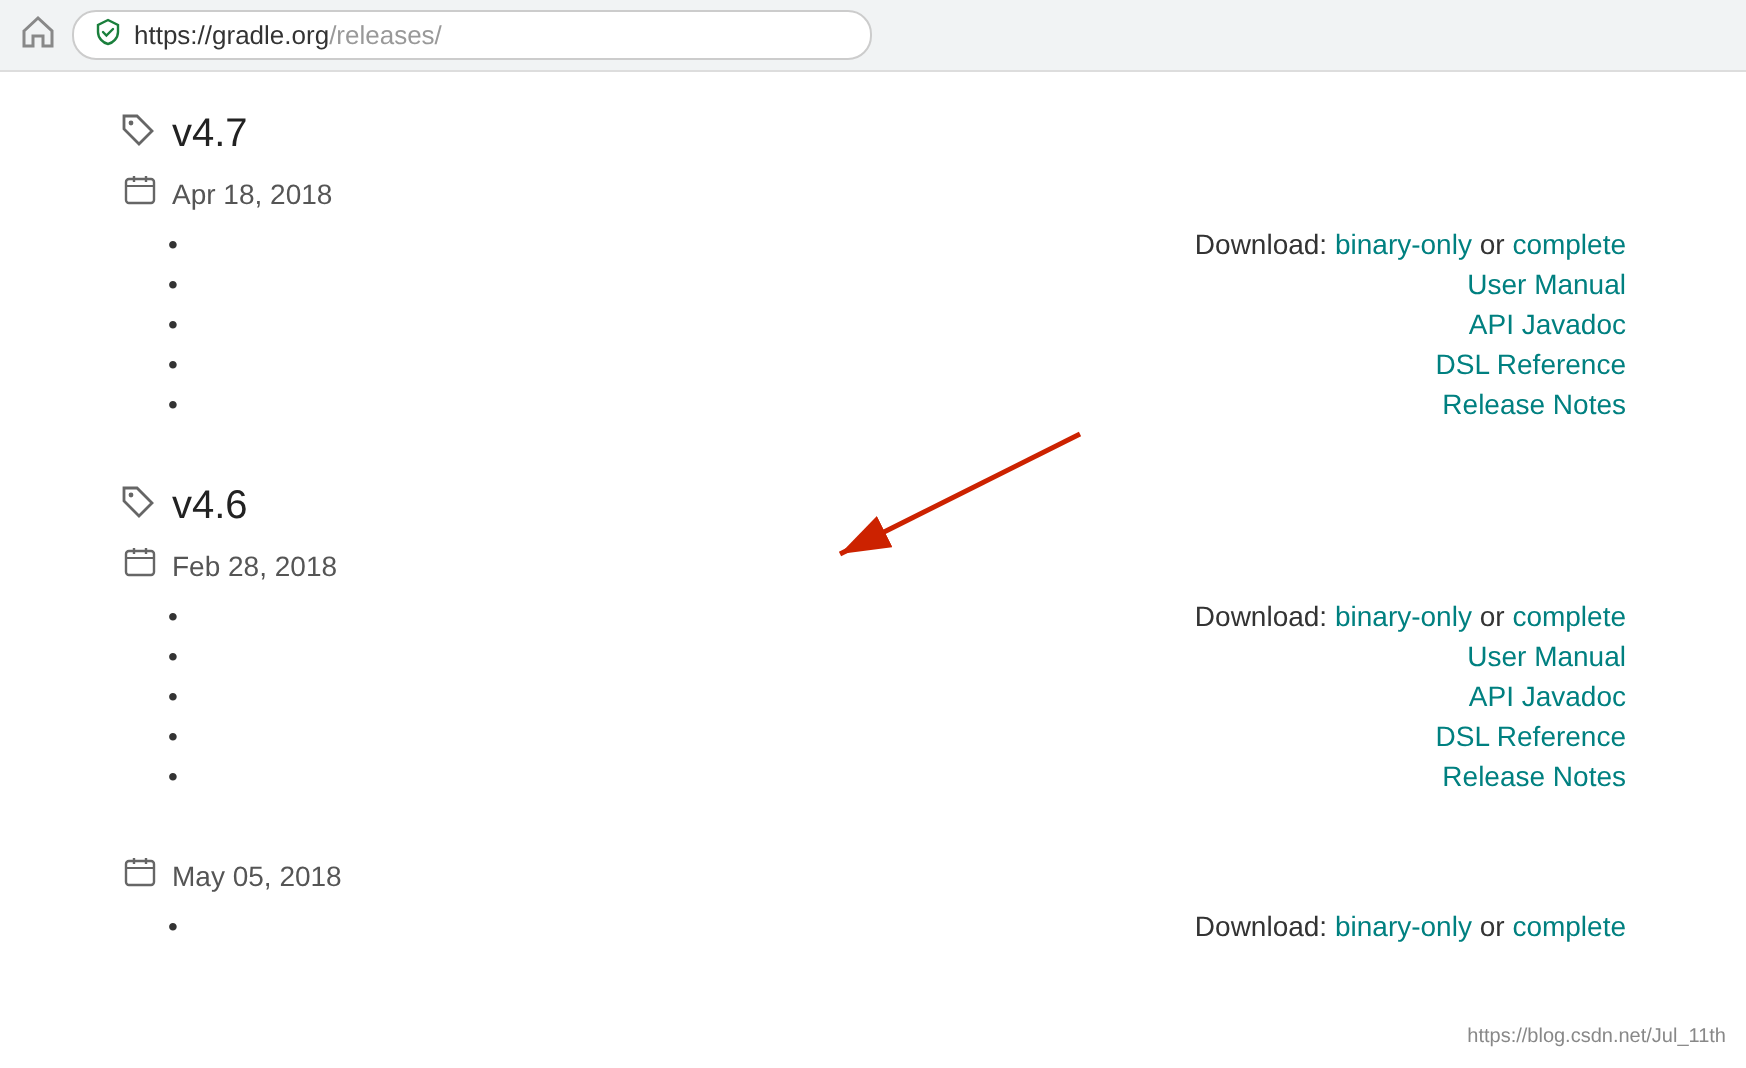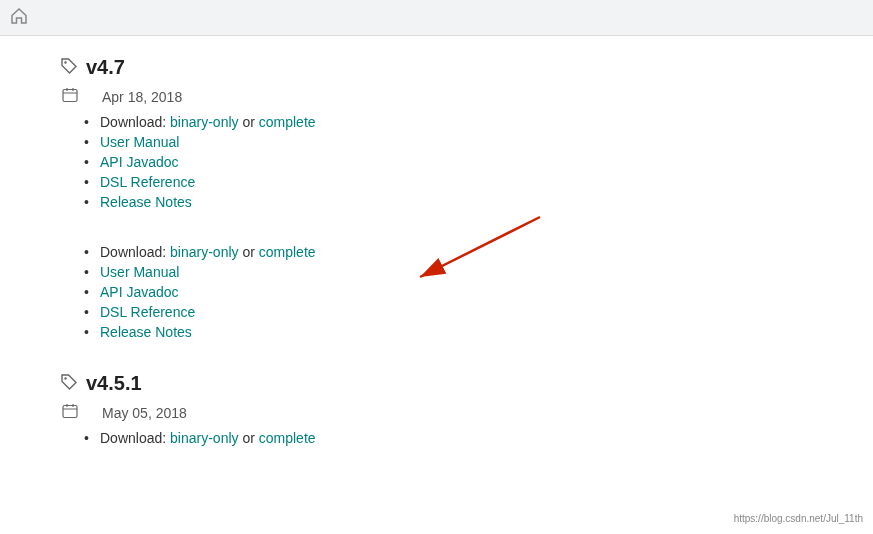--- a/index.html
+++ b/index.html
@@ -60,45 +60,46 @@
       margin-bottom: 8px;
     }
 
     .version-tag-icon {
       color: #666;
       font-size: 16px;
     }
 
     .version-label {
       font-size: 20px;
-      font-weight: bold;
+      font-weight: normal;
       color: #222;
     }
 
     .date-row {
       display: flex;
       align-items: center;
-      gap: 24px;
+      gap: 8px;
       margin-bottom: 6px;
       margin-left: 2px;
     }
 
     .calendar-icon {
       color: #666;
       font-size: 14px;
     }
 
     .date-text {
       font-size: 14px;
       color: #555;
     }
 
     .links-list {
       list-style: none;
       margin-left: 40px;
+      text-align: right;
     }
 
     .links-list li {
       position: relative;
       padding: 2px 0;
       font-size: 14px;
       color: #333;
     }
 
     .links-list li::before {
@@ -131,20 +132,32 @@
 <body>
 
 <div class="browser-bar">
 
   <span>
     <svg width="18" height="18" viewBox="0 0 18 18" fill="none">
       <path d="M2 8.5L9 2L16 8.5V16H11.5V11H6.5V16H2V8.5Z" stroke="#888" stroke-width="1.5" fill="none"></path>
     </svg>
   </span>
 
+  <div class="browser-url-bar">
+
+    <span>
+      <svg width="14" height="14" viewBox="0 0 14 14" fill="none">
+        <path d="M7 1L12 3.5V7C12 10 9.5 12.5 7 13C4.5 12.5 2 10 2 7V3.5L7 1Z" stroke="#1a7f3c" stroke-width="1.2" fill="none"></path>
+        <path d="M4.5 7L6.2 8.8L9.5 5.5" stroke="#1a7f3c" stroke-width="1.2" stroke-linecap="round"></path>
+      </svg>
+    </span>
+    <span class="browser-url-text">
+      <span class="url-host">https://gradle.org</span><span class="url-path">/releases/</span>
+    </span>
+  </div>
 </div>
 
 <div class="page-content">
 
   <div class="release-entry">
     <div class="version-row">
       <span class="version-tag-icon">
         <svg width="18" height="18" viewBox="0 0 18 18" fill="none">
           <path d="M2 2H8.5L16 9.5L9.5 16L2 8.5V2Z" stroke="#666" stroke-width="1.4" fill="none"></path>
           <circle cx="5.5" cy="5.5" r="1.2" fill="#666"></circle>
@@ -171,20 +184,40 @@
         <a class="link" href="#">complete</a>
       </li>
       <li><a class="link" href="#">User Manual</a></li>
       <li><a class="link" href="#">API Javadoc</a></li>
       <li><a class="link" href="#">DSL Reference</a></li>
       <li><a class="link" href="#">Release Notes</a></li>
     </ul>
   </div>
 
   <div class="release-entry" style="position:relative;">
+    <div class="version-row">
+      <span class="version-tag-icon">
+        <svg width="18" height="18" viewBox="0 0 18 18" fill="none">
+          <path d="M2 2H8.5L16 9.5L9.5 16L2 8.5V2Z" stroke="#666" stroke-width="1.4" fill="none"></path>
+          <circle cx="5.5" cy="5.5" r="1.2" fill="#666"></circle>
+        </svg>
+      </span>
+      <span class="version-label">v4.6</span>
+    </div>
+    <div class="date-row">
+      <span class="calendar-icon">
+        <svg width="16" height="16" viewBox="0 0 16 16" fill="none">
+          <rect x="1" y="2.5" width="14" height="12" rx="1.5" stroke="#666" stroke-width="1.2" fill="none"></rect>
+          <line x1="1" y1="6" x2="15" y2="6" stroke="#666" stroke-width="1"></line>
+          <line x1="5" y1="1" x2="5" y2="4" stroke="#666" stroke-width="1.2"></line>
+          <line x1="11" y1="1" x2="11" y2="4" stroke="#666" stroke-width="1.2"></line>
+        </svg>
+      </span>
+      <span class="date-text">Feb 28, 2018</span>
+    </div>
     <ul class="links-list">
       <li>
         <span class="link-label">Download: </span>
         <a class="link" href="#">binary-only</a>
         <span> or </span>
         <a class="link" href="#">complete</a>
       </li>
       <li><a class="link" href="#">User Manual</a></li>
       <li><a class="link" href="#">API Javadoc</a></li>
       <li><a class="link" href="#">DSL Reference</a></li>
@@ -196,29 +229,20 @@
       <defs>
         <marker id="arrowhead1" markerWidth="10" markerHeight="7" refX="10" refY="3.5" orient="auto">
           <polygon points="0 0, 10 3.5, 0 7" fill="#cc2200"></polygon>
         </marker>
       </defs>
       <line x1="180" y1="5" x2="60" y2="65" stroke="#cc2200" stroke-width="2.5" marker-end="url(#arrowhead1)"></line>
     </svg>
   </div>
 
   <div class="release-entry">
-    <div class="version-row">
-      <span class="version-tag-icon">
-        <svg width="18" height="18" viewBox="0 0 18 18" fill="none">
-          <path d="M2 2H8.5L16 9.5L9.5 16L2 8.5V2Z" stroke="#666" stroke-width="1.4" fill="none"></path>
-          <circle cx="5.5" cy="5.5" r="1.2" fill="#666"></circle>
-        </svg>
-      </span>
-      <span class="version-label">v4.5.1</span>
-    </div>
     <div class="date-row">
       <span class="calendar-icon">
         <svg width="16" height="16" viewBox="0 0 16 16" fill="none">
           <rect x="1" y="2.5" width="14" height="12" rx="1.5" stroke="#666" stroke-width="1.2" fill="none"></rect>
           <line x1="1" y1="6" x2="15" y2="6" stroke="#666" stroke-width="1"></line>
           <line x1="5" y1="1" x2="5" y2="4" stroke="#666" stroke-width="1.2"></line>
           <line x1="11" y1="1" x2="11" y2="4" stroke="#666" stroke-width="1.2"></line>
         </svg>
       </span>
       <span class="date-text">May 05, 2018</span>

